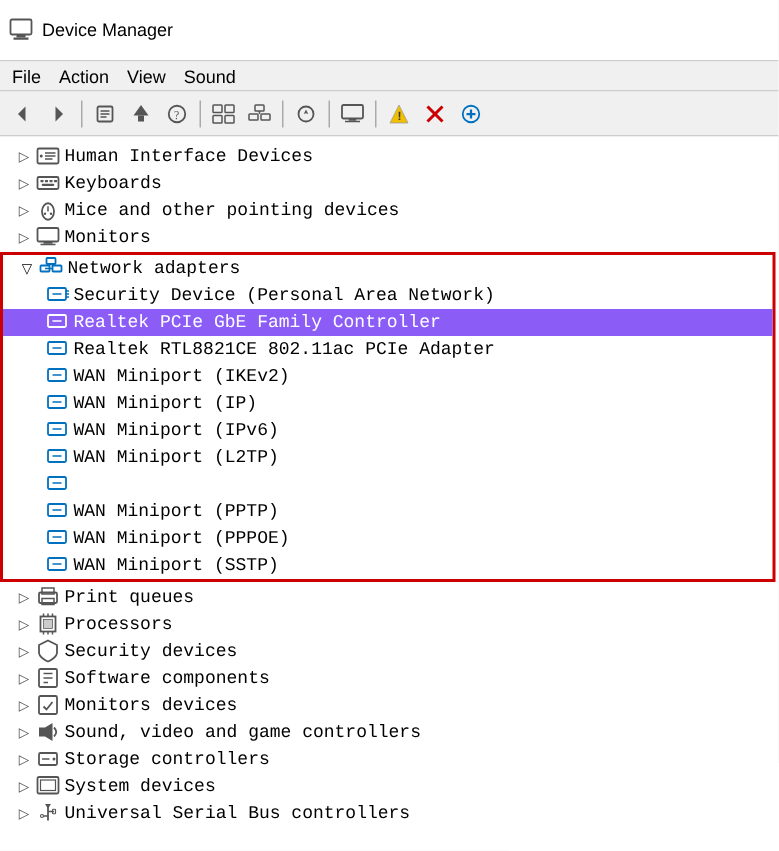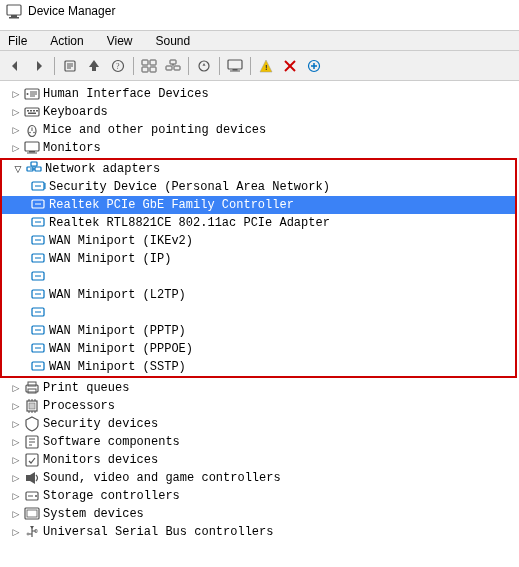--- a/index.html
+++ b/index.html
@@ -7,41 +7,42 @@
       font-family: 'Segoe UI', Tahoma, sans-serif;
       font-size: 12px;
       background: #f0f0f0;
       width: 519px;
       height: 567px;
       overflow: hidden;
     }
     .title-bar {
       background: #fff;
       display: flex;
-      padding: 4px 6px;
+      align-items: center;
+      padding: 20px 6px;
       border-bottom: 1px solid #ccc;
       height: 31px;
     }
     .title-bar-icon {
       width: 16px;
       height: 16px;
       margin-right: 6px;
     }
     .title-text {
       font-size: 12px;
       color: #000;
     }
     .menu-bar {
       background: #f0f0f0;
       display: flex;
       align-items: center;
       padding: 2px 4px;
       height: 20px;
       border-bottom: 1px solid #ccc;
-      gap: 15px;
+      gap: 4px;
     }
     .menu-item {
       font-size: 12px;
       color: #000;
       padding: 1px 4px;
       cursor: pointer;
     }
     .toolbar {
       background: #f0f0f0;
       display: flex;
@@ -76,21 +77,21 @@
     }
     .tree-item {
       display: flex;
       align-items: center;
       padding: 1px 0;
       cursor: pointer;
       user-select: none;
       white-space: nowrap;
     }
     .tree-item.selected {
-      background: #3b82f6;
+      background: #8b5cf6;
       color: #fff;
     }
     .tree-item .indent {
       display: inline-block;
     }
     .toggle {
       width: 16px;
       height: 16px;
       display: inline-flex;
       align-items: center;
@@ -354,20 +355,21 @@
     </div>
 
     <div class="tree-item">
       <span class="indent" style="display:inline-block;width:28px;"></span>
       <span class="device-icon">
         <svg width="16" height="16" viewBox="0 0 16 16">
             <rect x="2" y="3" width="12" height="8" rx="1" fill="none" stroke="#0070c0" stroke-width="1.2"></rect>
             <line x1="5" y1="7" x2="11" y2="7" stroke="#0070c0" stroke-width="1"></line>
           </svg>
       </span>
+      <span class="item-label">WAN Miniport (IPv6)</span>
     </div>
 
     <div class="tree-item">
       <span class="indent" style="display:inline-block;width:28px;"></span>
       <span class="device-icon">
         <svg width="16" height="16" viewBox="0 0 16 16">
             <rect x="2" y="3" width="12" height="8" rx="1" fill="none" stroke="#0070c0" stroke-width="1.2"></rect>
             <line x1="5" y1="7" x2="11" y2="7" stroke="#0070c0" stroke-width="1"></line>
           </svg>
       </span>

